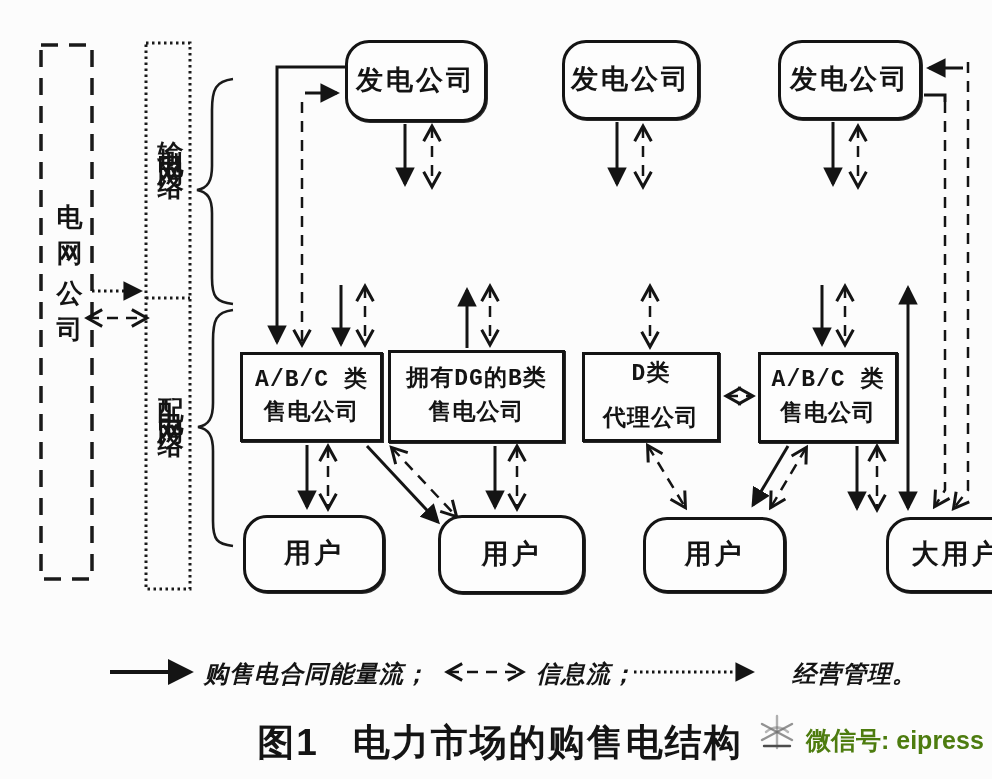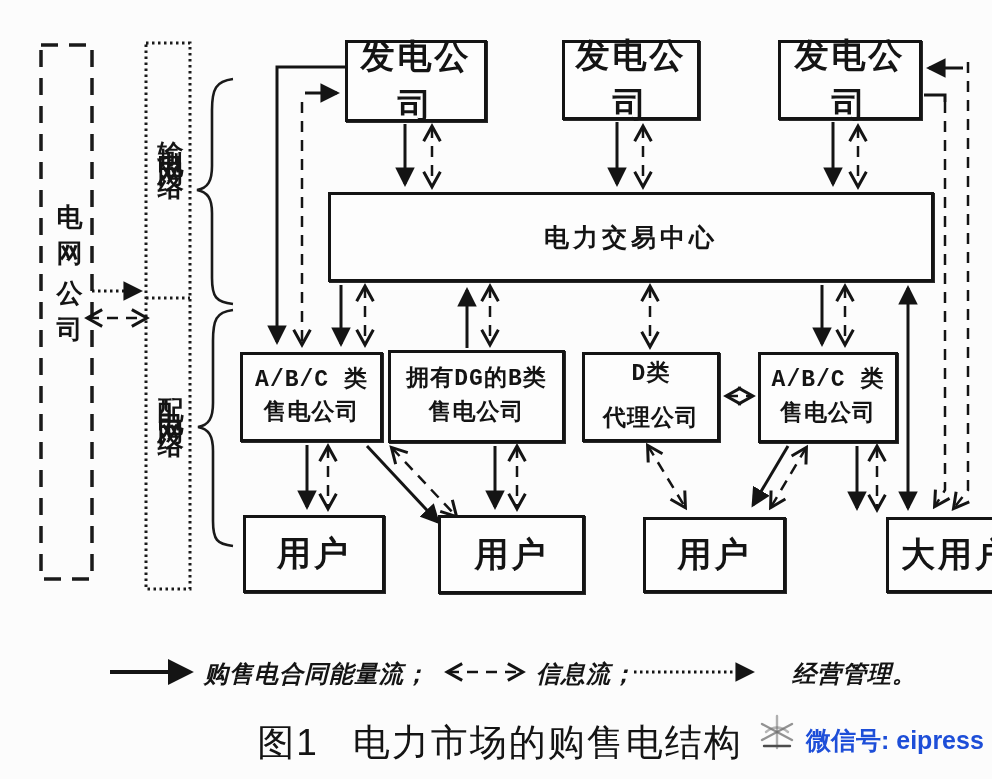--- a/index.html
+++ b/index.html
@@ -8,40 +8,40 @@
     font-family:"Liberation Sans", sans-serif;color:#141414;
   }
   #connectors{position:absolute;left:0;top:0;width:992px;height:779px;}
   .node{
     position:absolute;border:3px solid #141414;background:#fdfdfd;
     display:flex;flex-direction:column;align-items:center;justify-content:center;
     text-align:center;font-weight:600;line-height:1.45;z-index:2;
     box-shadow:1px 1px 0 #2a2a2a;
   }
   .node .l1,.node .l2{display:block;font-family:Liberation Mono, monospace;}
-  .gen,.user{font-size:34px;letter-spacing:3px;}
+  .gen,.user{font-size:27px;letter-spacing:3px;border-radius:24px;}
   .center-node{font-size:25px;letter-spacing:4px;}
   .retail{font-size:23px;letter-spacing:1px;}
   .vlabel{
     position:absolute;writing-mode:vertical-rl;text-orientation:upright;
     font-size:26px;font-weight:600;z-index:2;
   }
   .v-grid{letter-spacing:38px;}
   .v-net{letter-spacing:11px;}
   .legend-text{
     position:absolute;font-size:24px;font-weight:600;letter-spacing:1px;z-index:2;white-space:nowrap;font-style:italic;
   }
   #caption{
     position:absolute;left:120px;top:718px;width:760px;text-align:center;
-    font-size:37px;font-weight:400;letter-spacing:2px;z-index:2;white-space:nowrap;
+    font-size:37px;font-weight:700;letter-spacing:2px;z-index:2;white-space:nowrap;
   }
   #caption .cap-num{margin-right:34px;}
   #watermark{
     position:absolute;left:806px;top:724px;font-size:25px;font-weight:600;
-    color:#1d4ed8;z-index:3;white-space:nowrap;text-align:right;
+    color:#4d7c0f;z-index:3;white-space:nowrap;text-align:right;
   }
   #wm-icon{position:absolute;left:754px;top:710px;z-index:3;}
 </style>
 </head>
 <body>
 
 <div id="canvas">
 
   <svg id="connectors" viewBox="0 0 992 779" xmlns="http://www.w3.org/2000/svg">
     <defs>
@@ -132,23 +132,20 @@
   <div class="node gen" style="left:345px;top:40px;width:136px;height:76px;">
     <span>发电公司</span>
   </div>
   <div class="node gen" style="left:562px;top:40px;width:132px;height:74px;">
     <span>发电公司</span>
   </div>
   <div class="node gen" style="left:778px;top:40px;width:138px;height:74px;">
     <span>发电公司</span>
   </div>
 
-  <div class="node center-node" style="left:328px;top:192px;width:600px;height:84px;">
-    <span>电力交易中心</span>
-  </div>
 
   <div class="node retail" style="left:240px;top:352px;width:137px;height:84px;">
     <span class="l1">A/B/C 类</span>
     <span class="l2">售电公司</span>
   </div>
   <div class="node retail" style="left:388px;top:350px;width:171px;height:87px;text-align:right;">
     <span class="l1">拥有DG的B类</span>
     <span class="l2">售电公司</span>
   </div>
   <div class="node retail" style="left:582px;top:352px;width:132px;height:84px;gap:12px;">

